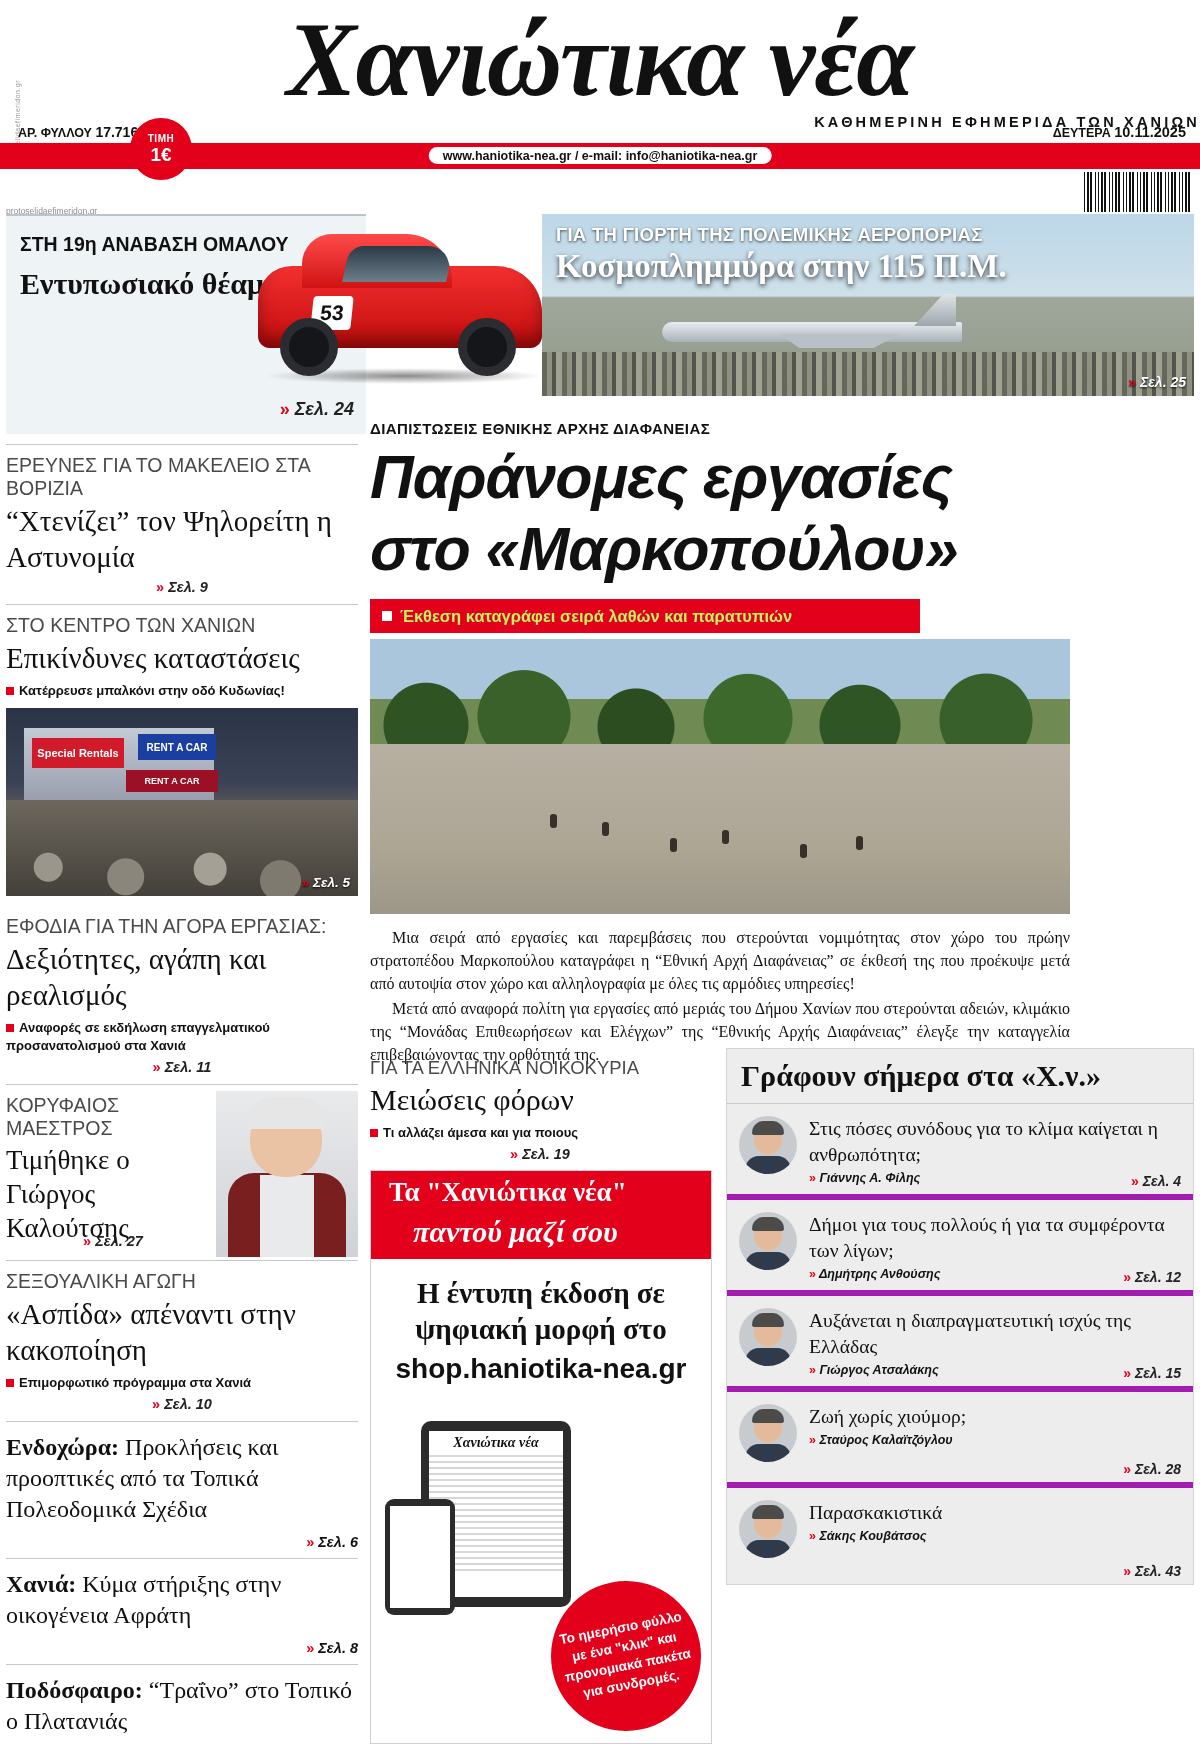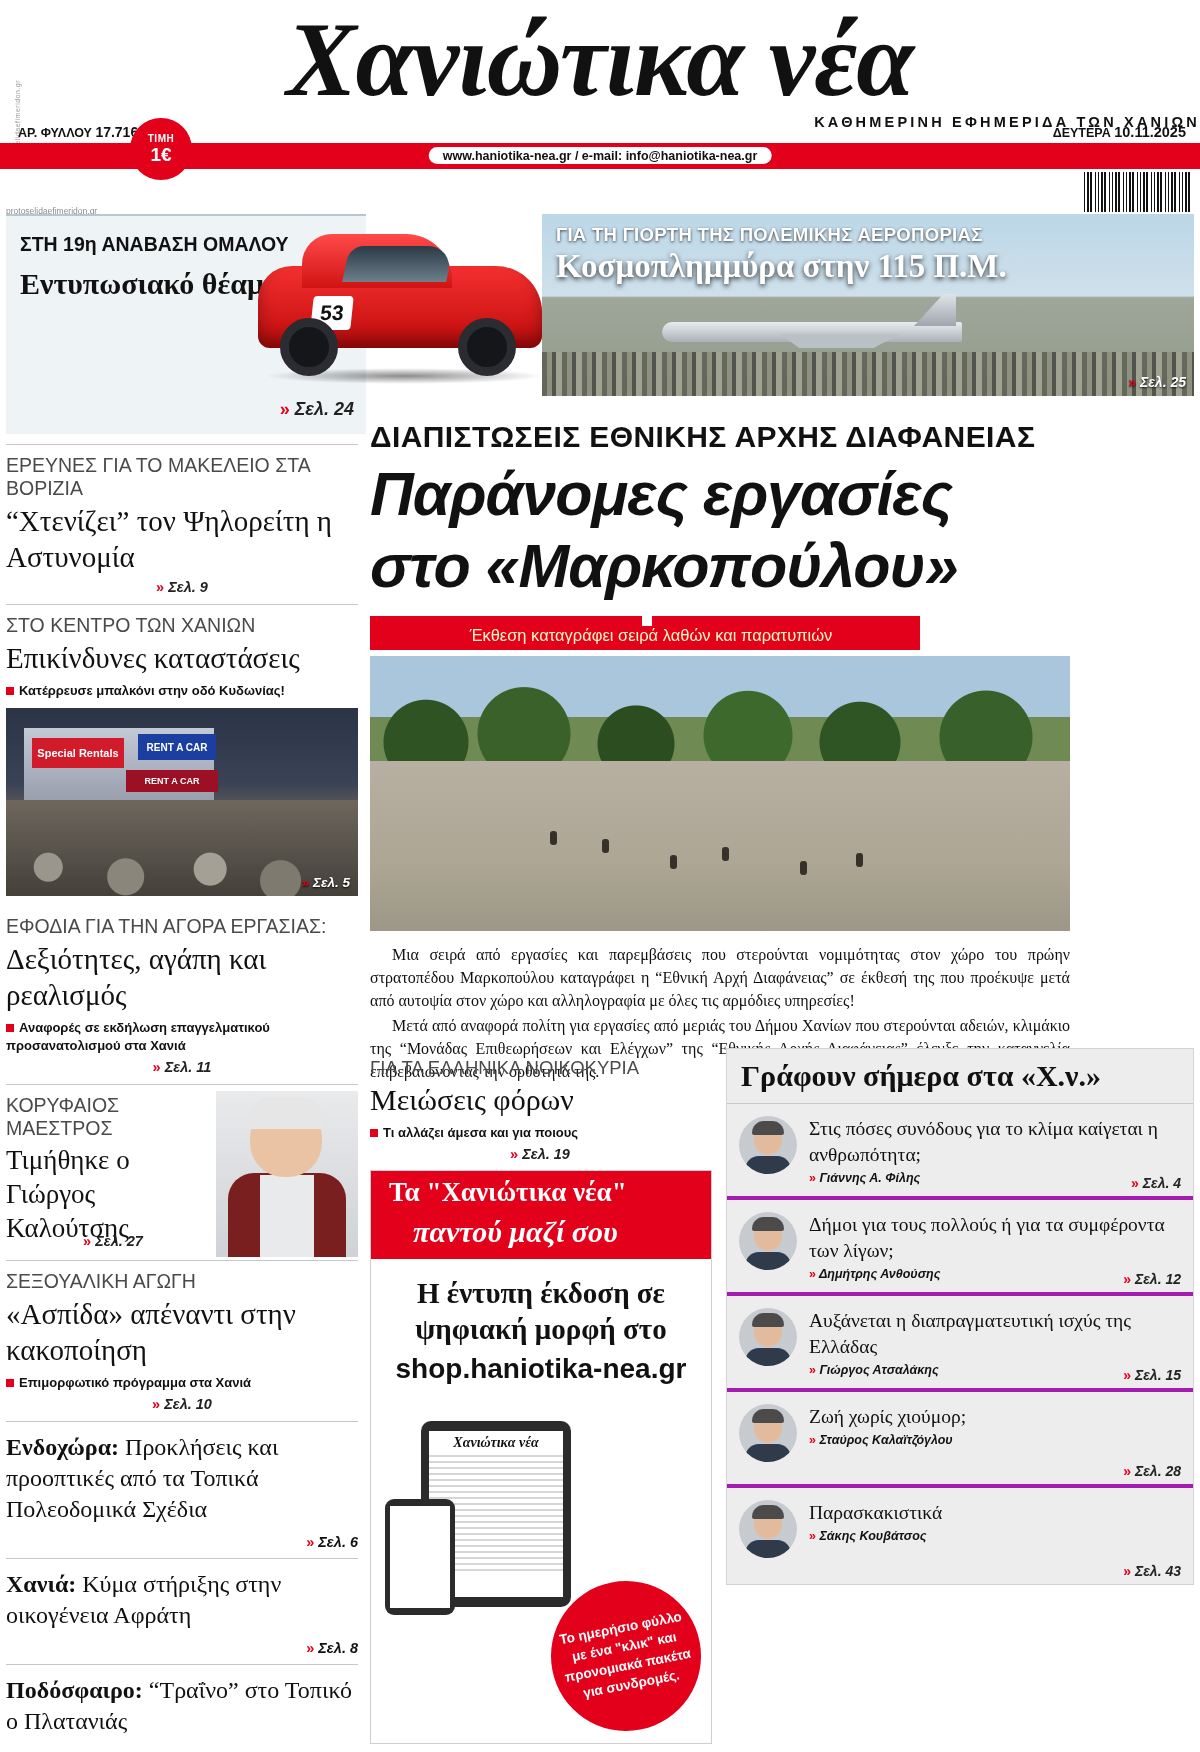--- a/index.html
+++ b/index.html
@@ -285,34 +285,34 @@
   .teaser b { font-weight: bold; }
   .teaser .sel {
     display: block; text-align: right; font-size: 14.5px;
     font-weight: bold; font-style: italic; font-family: "Liberation Sans", sans-serif;
     padding-top: 2px;
   }
 
   
   .center { position: absolute; left: 370px; top: 420px; width: 700px; }
   .lead-kicker {
-    font-size: 30px; font-weight: bold; color: #111; letter-spacing: .4px;
+    font-size: 15px; font-weight: bold; color: #111; letter-spacing: .4px;
     padding-bottom: 4px;
   }
   .lead-head {
     font-family: "Liberation Sans", sans-serif;
     font-weight: bold; font-style: italic;
     font-size: 61px; line-height: 72px; color: #111;
     letter-spacing: -1px;
   }
   .lead-flag {
     margin-top: 14px; width: 550px; height: 34px;
-    background: #e2001a; color: #fef9c3;
+    background: #e2001a; color: #bef264;
     display: flex; align-items: center;
-    font-size: 16.5px; font-weight: normal; padding-left: 12px; flex-direction: column;
+    font-size: 16.5px; font-weight: bold; padding-left: 12px;
   }
   .lead-flag .sq {
     display: inline-block; width: 10px; height: 10px; background: #fff; margin-right: 8px;
   }
   .lead-photo {
     margin-top: 6px; width: 700px; height: 275px; position: relative;
     background: linear-gradient(#a9c6dd 0 22%, #6f8a52 22% 40%, #b9b2a4 40% 100%);
     overflow: hidden;
   }
   .lp-trees {
@@ -408,21 +408,21 @@
     position: absolute; left: 726px; top: 1048px; width: 468px;
     background: #ededed; border: 1px solid #d3d3d3;
   }
   .rc-title {
     font-family: "Liberation Serif", serif; font-weight: bold;
     font-size: 30px; color: #111; padding: 10px 0 10px 14px;
     border-bottom: 1px solid #c9c9c9;
   }
   .rc-item {
     display: flex; gap: 12px; padding: 12px 12px 8px 12px;
-    border-bottom: 4px solid #a21caf; position: relative;
+    border-bottom: 6px solid #a21caf; position: relative;
     min-height: 96px;
   }
   .rc-item:last-child { border-bottom: none; }
   .avatar {
     width: 58px; height: 58px; border-radius: 50%;
     background: #c7cbd0; flex: 0 0 58px; position: relative; overflow: hidden;
   }
   .av-face {
     position: absolute; left: 15px; top: 9px; width: 28px; height: 30px;
     background: #e3bb9c; border-radius: 50%;

